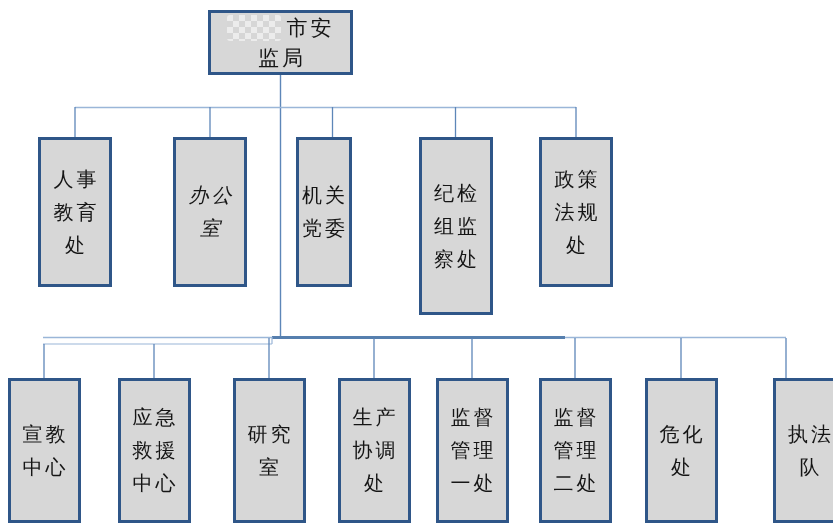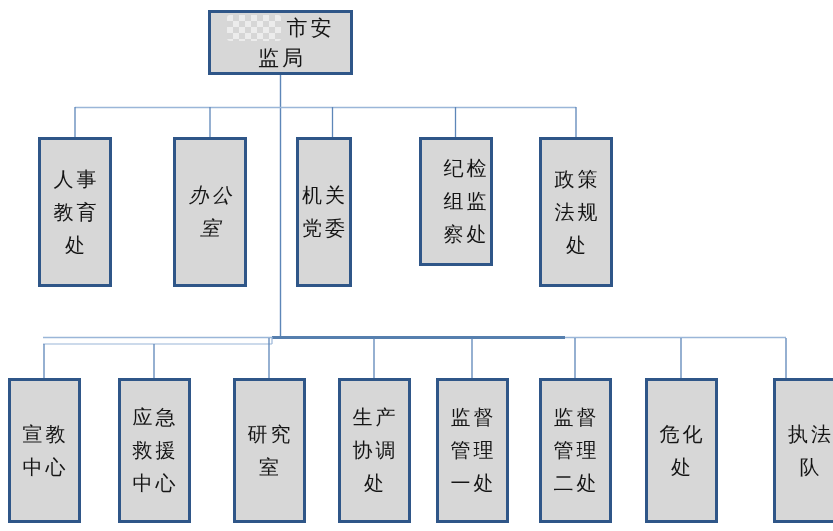--- a/index.html
+++ b/index.html
@@ -77,21 +77,21 @@
       <div class="ln">处</div>
     </div>
     <div class="box" style="left: 173px; top: 137px; width: 74px; height: 150px; font-style: italic;">
       <div class="ln">办公</div>
       <div class="ln">室</div>
     </div>
     <div class="box" style="left: 295.5px; top: 137px; width: 56px; height: 150px;">
       <div class="ln">机关</div>
       <div class="ln">党委</div>
     </div>
-    <div class="box" style="left: 418.5px; top: 137px; width: 74px; height: 129px; align-items: flex-end;">
+    <div class="box" style="left: 418.5px; top: 137px; width: 74px; height: 178px;">
       <div class="ln">纪检</div>
       <div class="ln">组监</div>
       <div class="ln">察处</div>
     </div>
     <div class="box" style="left: 539px; top: 137px; width: 74px; height: 150px;">
       <div class="ln">政策</div>
       <div class="ln">法规</div>
       <div class="ln">处</div>
     </div>
     <div class="box" style="left: 7.5px; top: 378px; width: 73px; height: 145px;">

